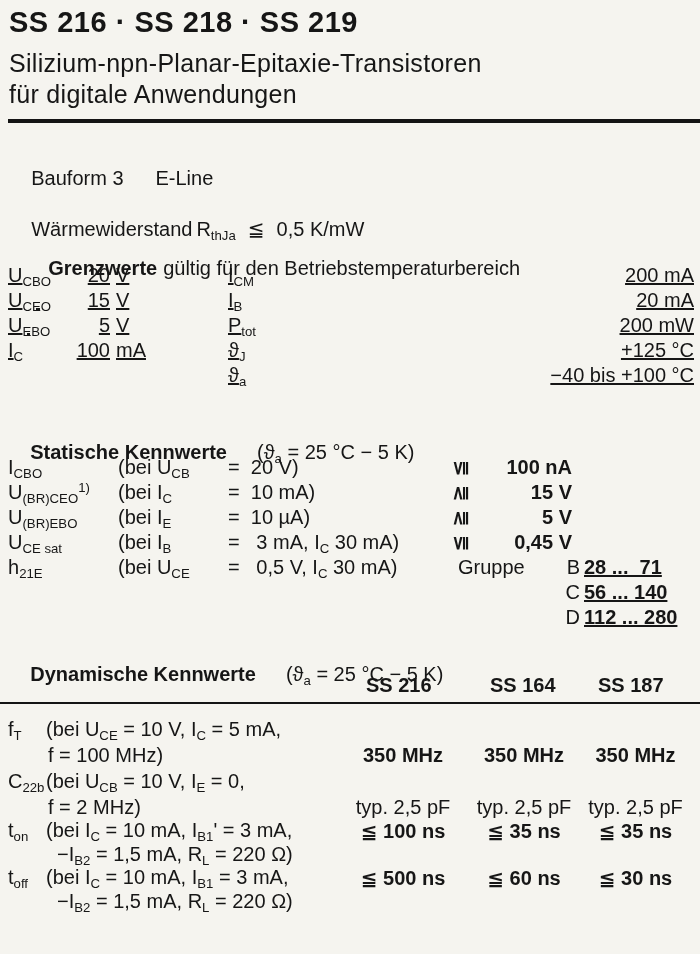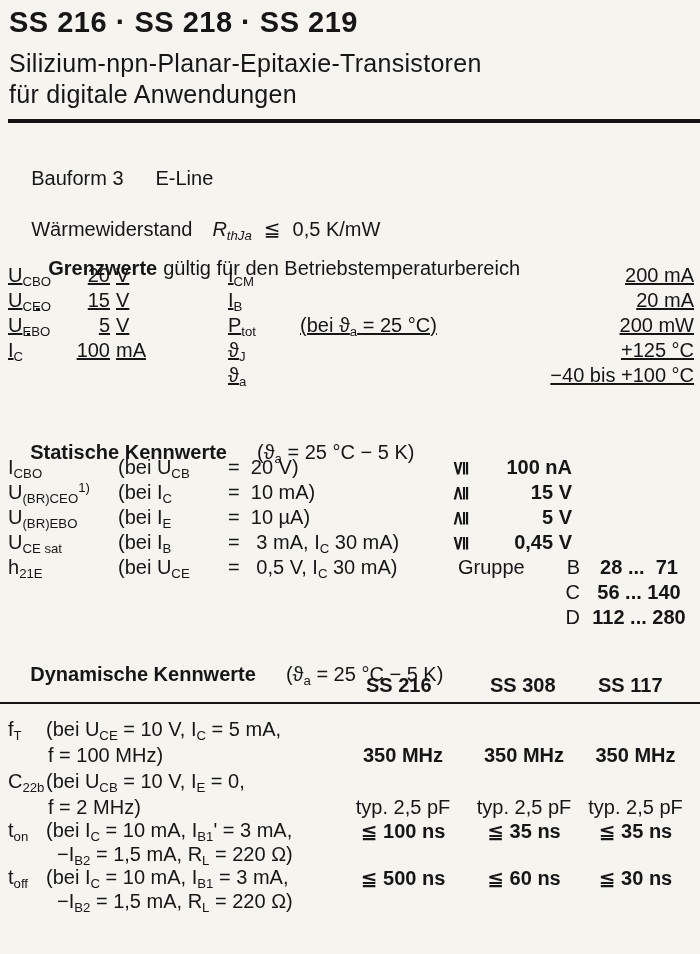--- a/index.html
+++ b/index.html
@@ -16,21 +16,21 @@
 
   .title{left:9px;top:6px;font-size:29px;font-weight:bold;letter-spacing:.5px;white-space:pre;}
   .sub-line{left:9px;font-size:25px;letter-spacing:.3px;white-space:pre;}
   .sub1{top:49px}.sub2{top:80px}
   .rule-thick{left:8px;width:692px;top:119px;height:4px;background:#141414;}
   .rule-thin{left:0;width:700px;top:702px;height:2px;background:#141414;}
 
   .bauform{left:9px;top:144px;white-space:pre;}
   .bauform .bau-val{margin-left:32px;}
   .thermal{left:9px;top:194px;white-space:pre;}
-  .thermal .th-sym{margin-left:20px;font-style:italic;}
+  .thermal .th-sym{margin-left:4px;}
   .thermal .th-rel{margin:0 12px;}
   .limits-heading{left:9px;top:234px;white-space:pre;}
   .limits-heading b{margin-right:6px;margin-left:17px;}
 
   .lrow{left:8px;width:686px;height:25px;}
   .lrow span{position:absolute;top:0;white-space:pre;text-decoration:underline;}
   .l-sym{left:0;}
   .l-num{left:28px;width:74px;text-align:right;}
   .l-unit{left:108px;}
   .r-sym{left:220px;}
@@ -42,21 +42,21 @@
 
   .srow{left:8px;width:686px;height:25px;}
   .srow span{position:absolute;top:0;white-space:pre;}
   .s-sym{left:0;}
   .s-pre{left:110px;}
   .s-eqv{left:220px;}
   .s-cmp{left:438px;width:26px;text-align:center;font-weight:bold;transform:rotate(-90deg);}
   .s-val{left:452px;width:112px;text-align:right;font-weight:bold;}
   .g-label{left:450px;}
   .g-name{left:538px;width:34px;text-align:right;}
-  .g-range{left:576px;width:110px;text-align:center;font-weight:bold;}
+  .g-range{left:576px;width:110px;text-align:left;font-weight:bold;text-decoration:underline;}
 
   .dcols{left:8px;top:674px;width:686px;height:25px;font-weight:bold;}
   .dcols span{position:absolute;top:0;white-space:pre;}
   .dc1{left:358px}.dc2{left:482px}.dc3{left:590px}
 
   .drow{left:8px;width:686px;height:25px;}
   .drow span{position:absolute;top:0;white-space:pre;}
   .d-sym{left:0;}
   .d-cond{left:38px;}
   .d-ind1{left:40px;}
@@ -102,21 +102,20 @@
     <span class="l-num">15</span>
     <span class="l-unit">V</span>
     <span class="r-sym">I<sub>B</sub></span>
     <span class="r-val">20 mA</span>
   </div>
   <div class="abs lrow" style="top:314px">
     <span class="l-sym">U<sub>EBO</sub></span>
     <span class="l-num">5</span>
     <span class="l-unit">V</span>
     <span class="r-sym">P<sub>tot</sub></span>
-    <span class="r-cond">(bei ϑ<sub>a</sub> = 25 °C)</span>
     <span class="r-val">200 mW</span>
   </div>
   <div class="abs lrow" style="top:339px">
     <span class="l-sym">I<sub>C</sub></span>
     <span class="l-num">100</span>
     <span class="l-unit">mA</span>
     <span class="r-sym">ϑ<sub>J</sub></span>
     <span class="r-val">+125 °C</span>
   </div>
   <div class="abs lrow" style="top:364px">
@@ -172,22 +171,22 @@
     <span class="g-name">D</span>
     <span class="g-range">112 ... 280</span>
   </div>
 
   <div class="abs sec-heading" style="top:640px">
     <span>Dynamische Kennwerte</span><span class="cond">(ϑ<sub>a</sub> = 25 °C − 5 K)</span>
   </div>
 
   <div class="abs dcols">
     <span class="dc1">SS 216</span>
-    <span class="dc2">SS 308</span>
-    <span class="dc3">SS 117</span>
+    <span class="dc2">SS 164</span>
+    <span class="dc3">SS 187</span>
   </div>
   <div class="abs rule-thin"></div>
 
   <div class="abs drow" style="top:718px">
     <span class="d-sym">f<sub>T</sub></span>
     <span class="d-cond">(bei U<sub>CE</sub> = 10 V, I<sub>C</sub> = 5 mA,</span>
   </div>
   <div class="abs drow" style="top:744px">
     <span class="d-ind1">f = 100 MHz)</span>
     <span class="dv1">350 MHz</span>

